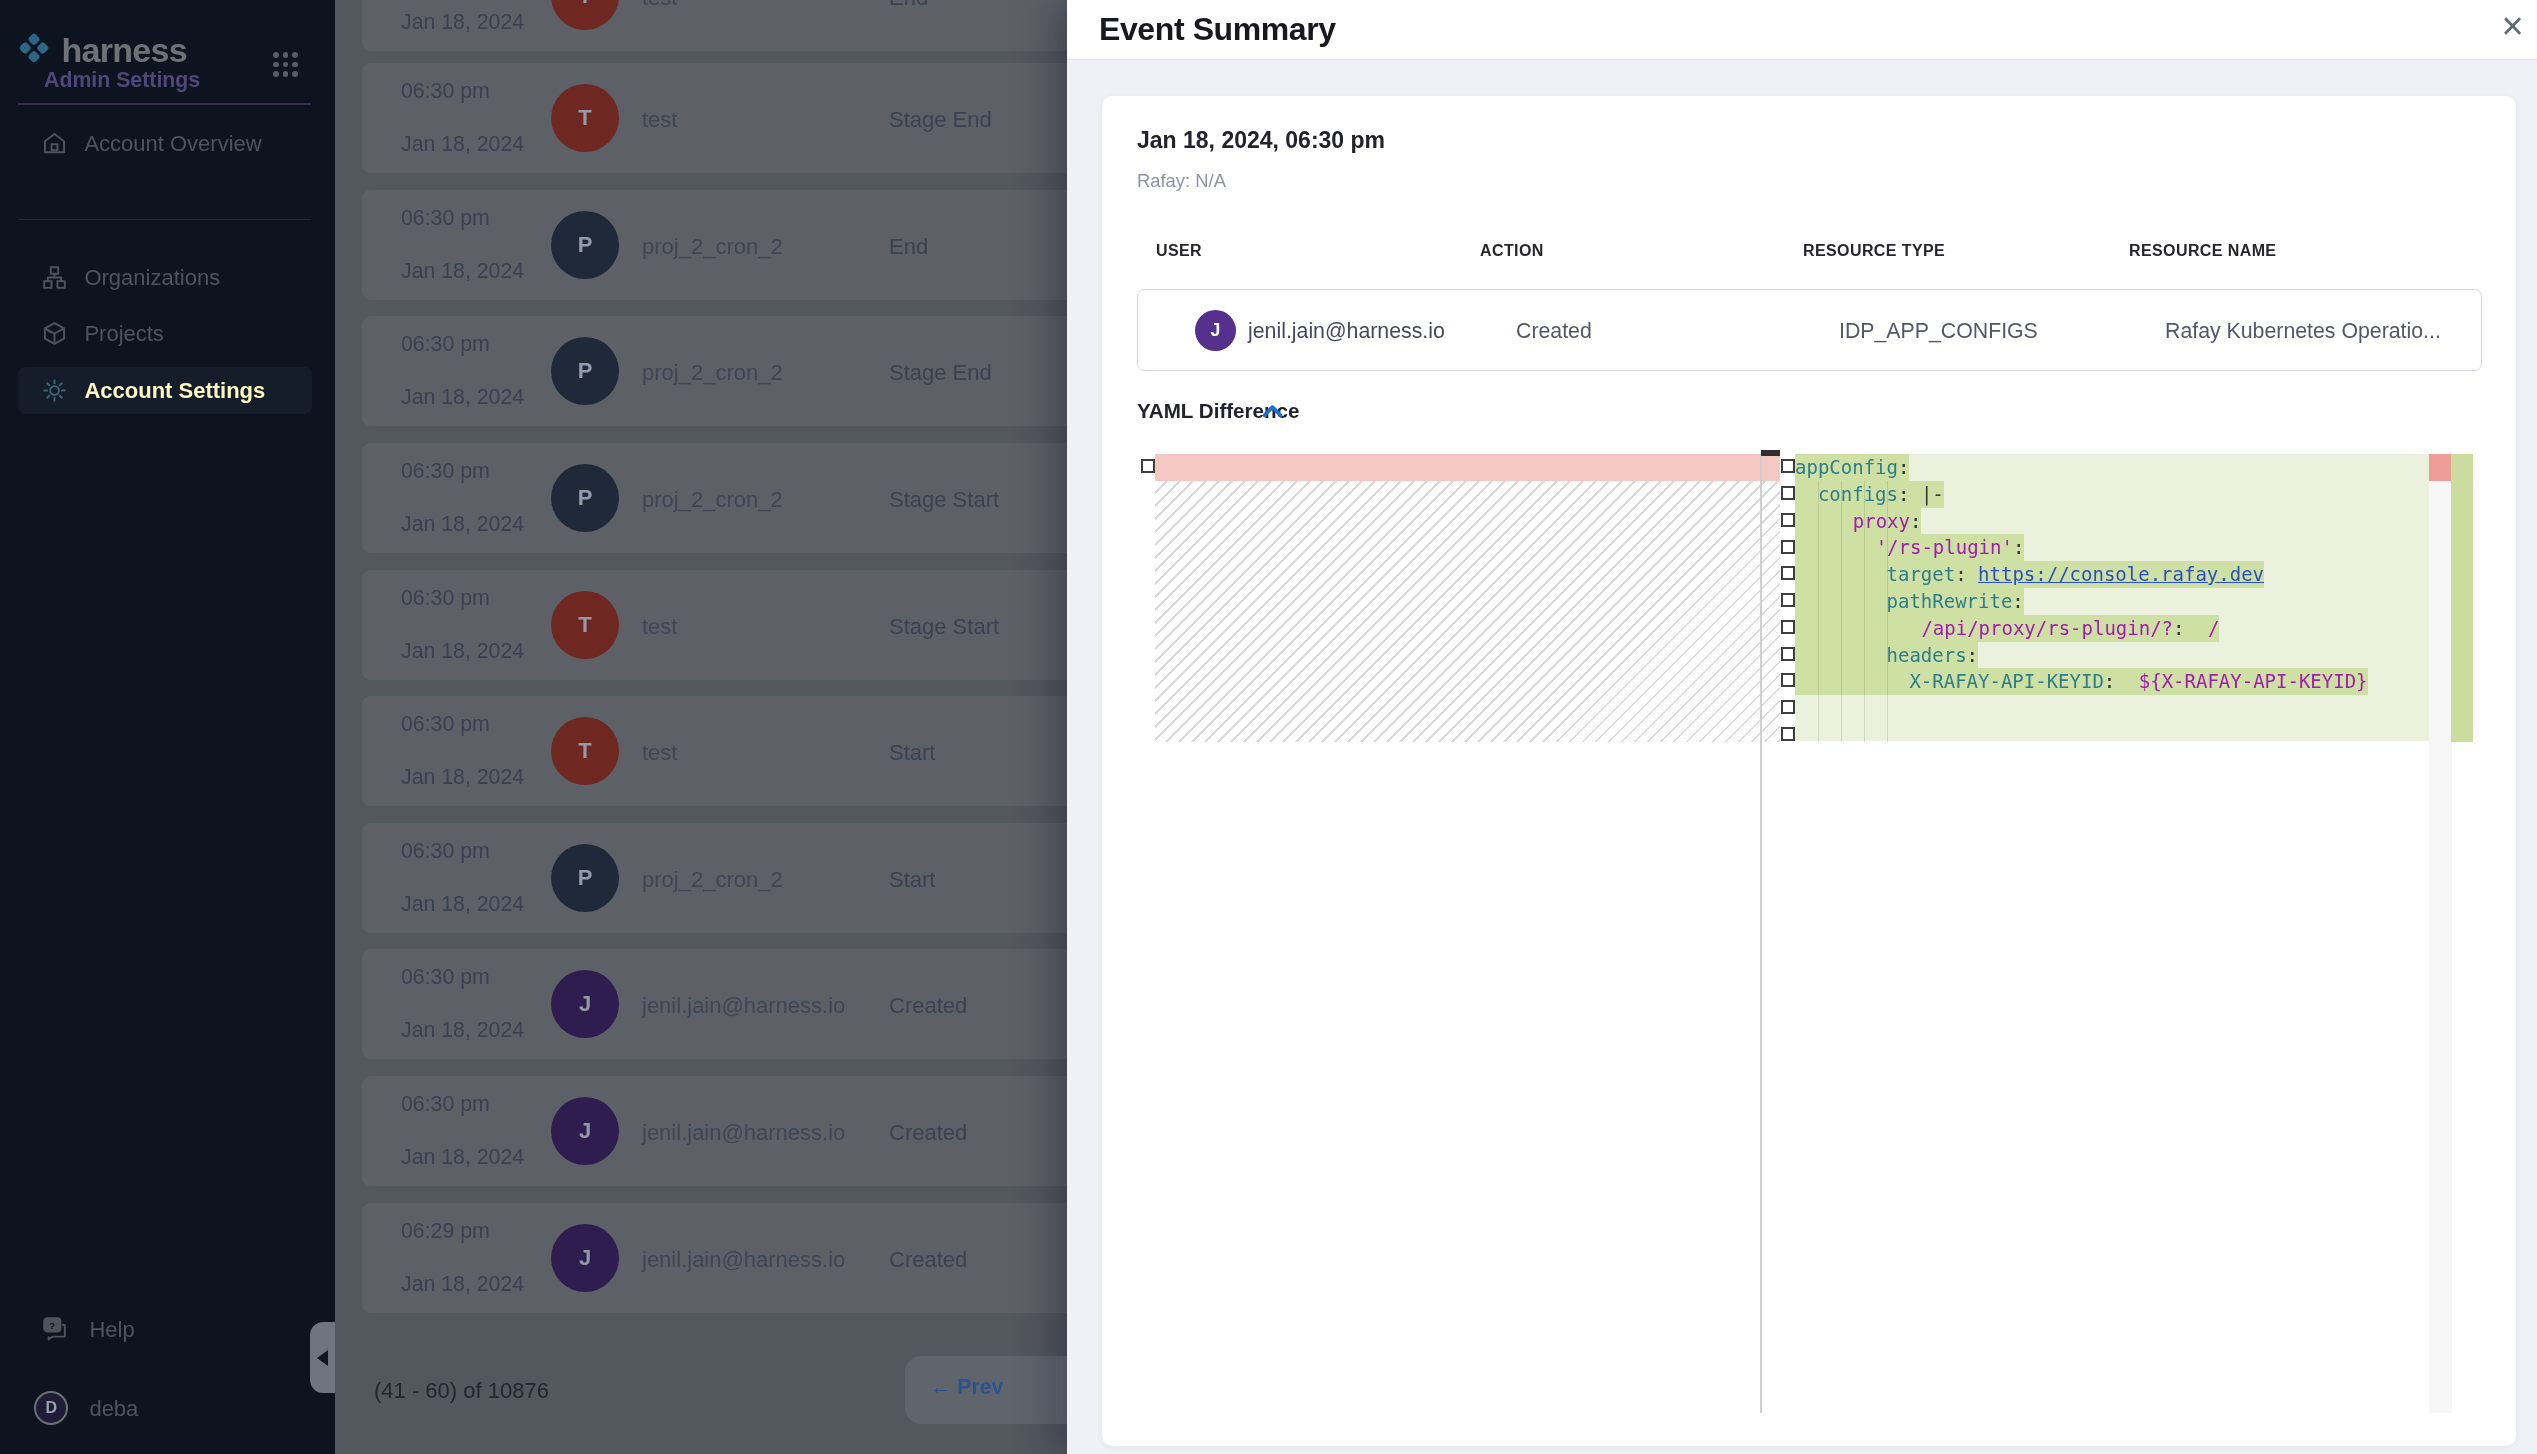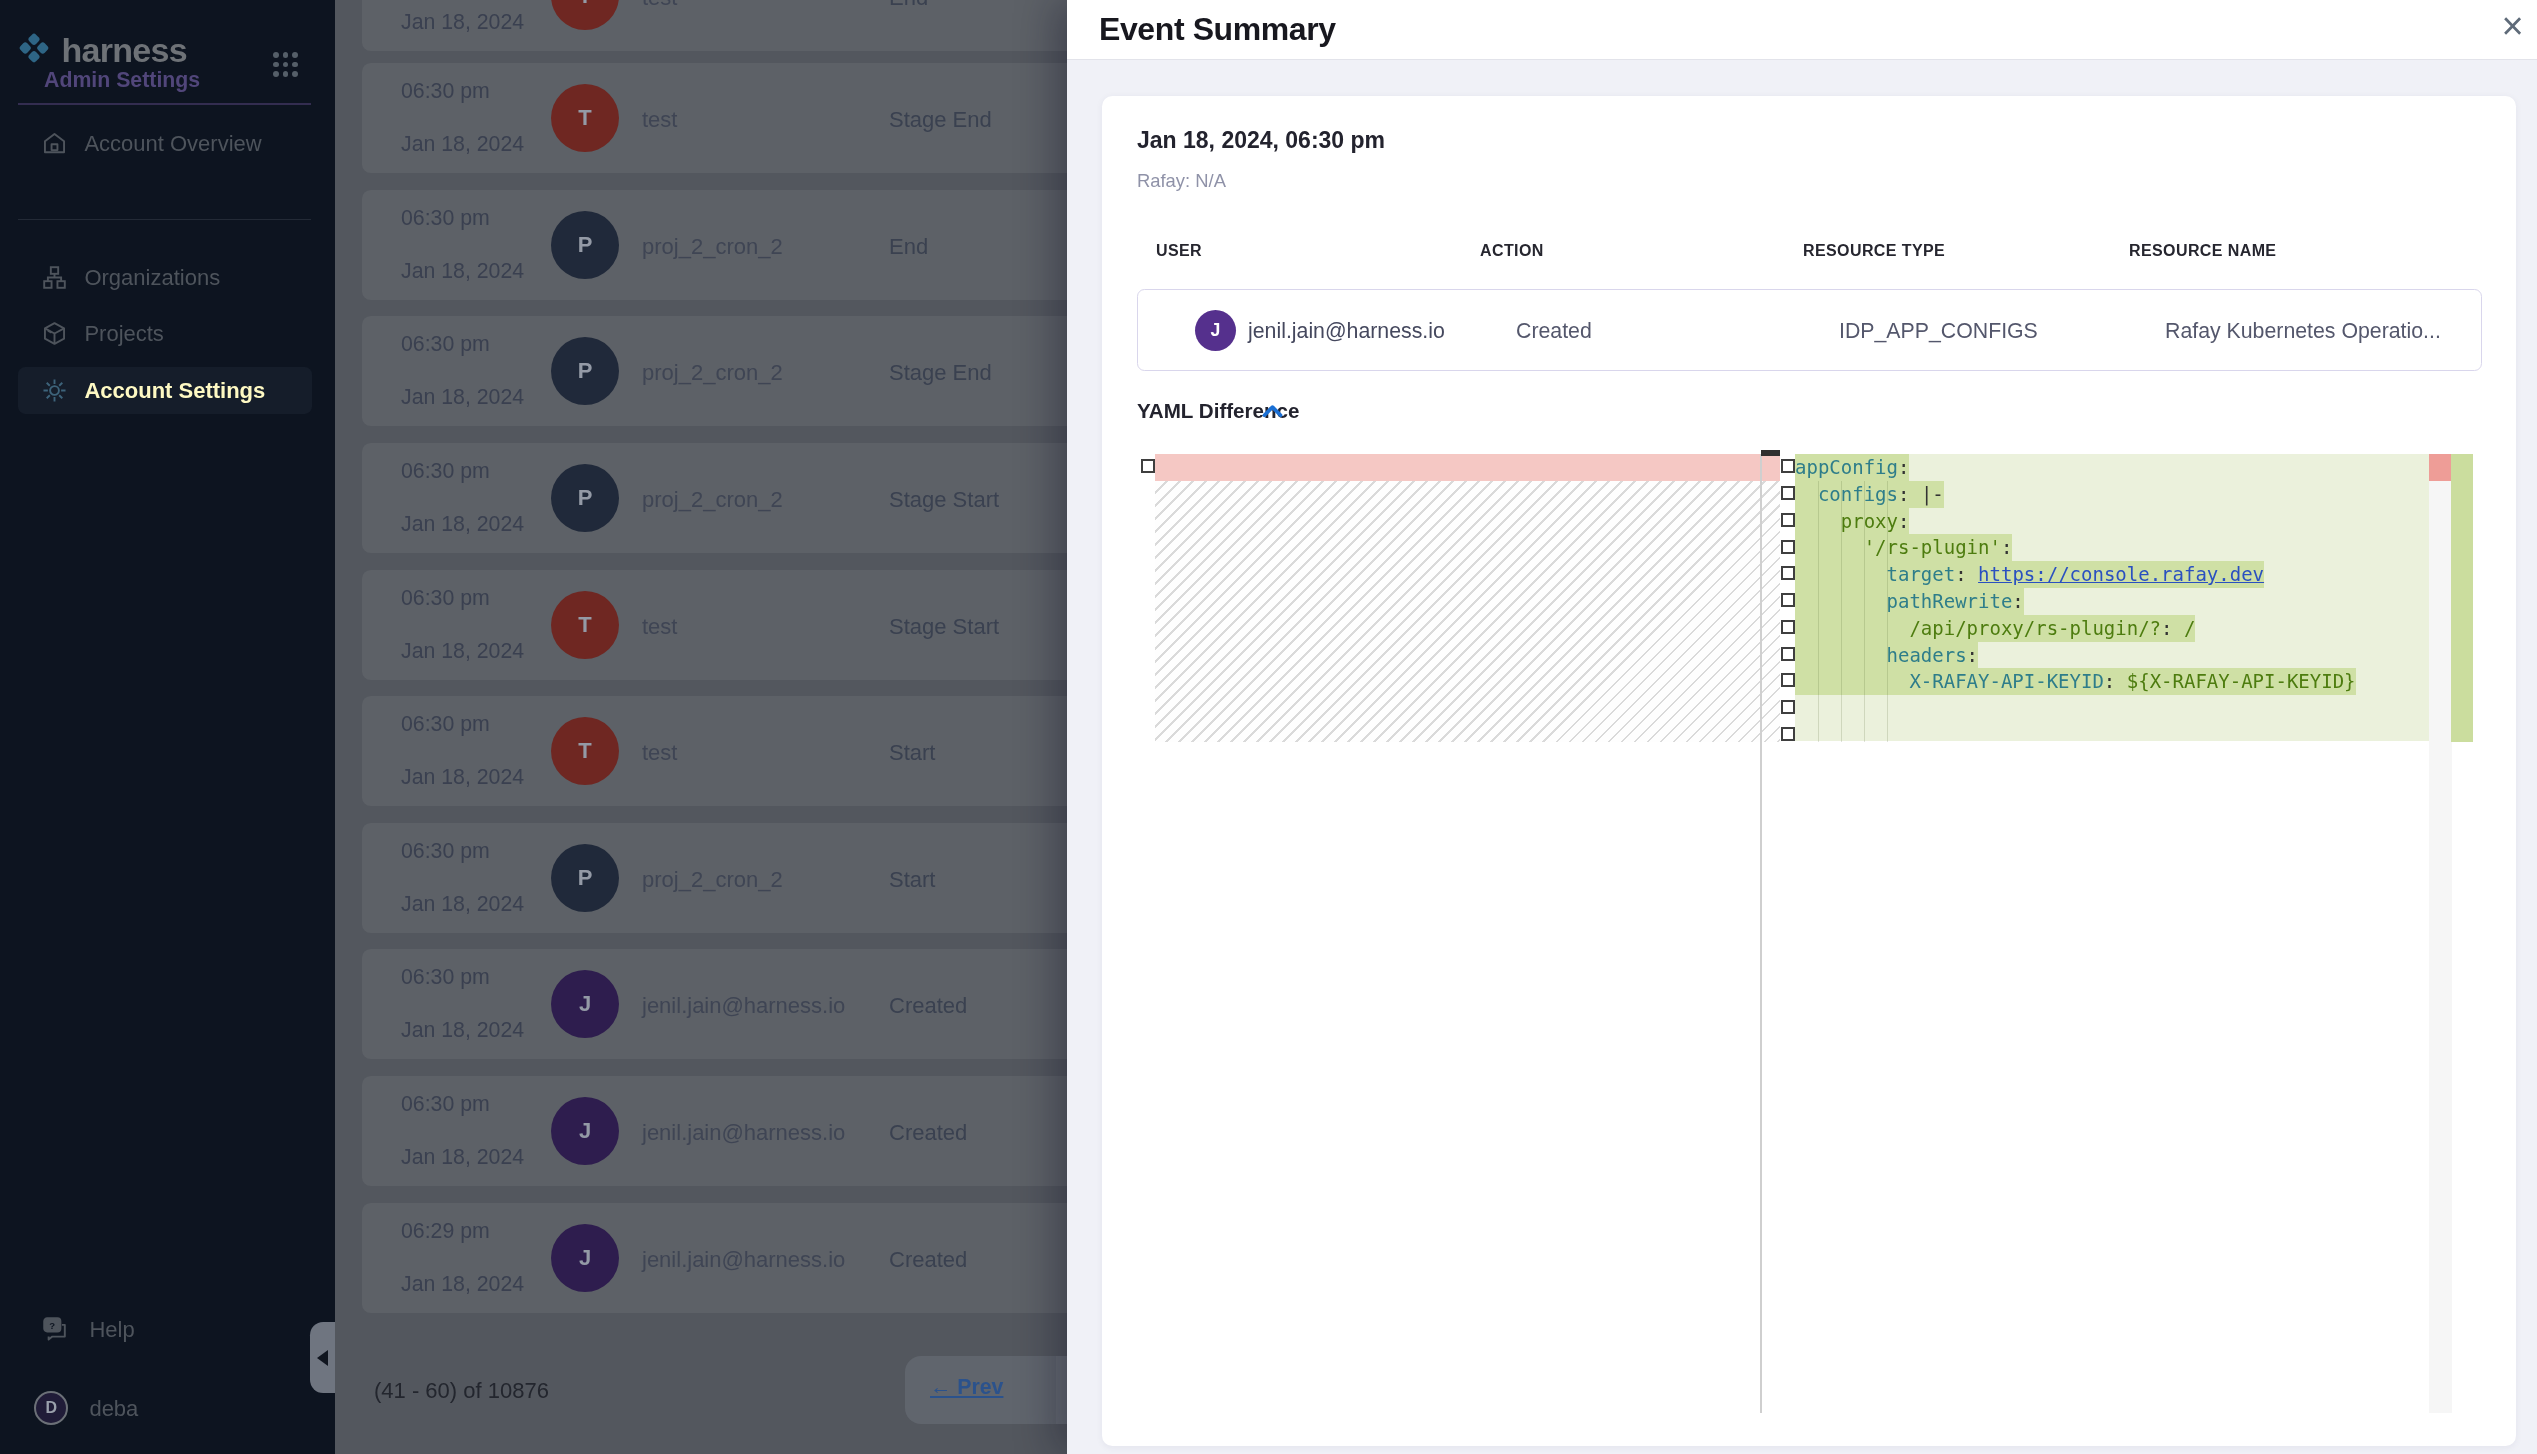--- a/index.html
+++ b/index.html
@@ -41,21 +41,21 @@
   .content{position:absolute;left:335px;top:0;right:0;bottom:0;background:#53575e;overflow:hidden;}
   .event-row{position:absolute;left:27px;width:2037px;height:110px;background:#5d6167;border-radius:8.8px;cursor:pointer;}
   .row-time{position:absolute;left:39px;top:16px;font-size:21.3px;color:#3a4050;}
   .row-date{position:absolute;left:39px;top:69px;font-size:21.3px;color:#3a4050;}
   .row-avatar{position:absolute;left:189px;top:21.3px;width:68px;height:68px;border-radius:50%;
               color:#949aa6;font-size:22px;font-weight:bold;text-align:center;line-height:68px;}
   .row-name{position:absolute;left:280px;top:44px;font-size:22px;color:#3f4554;}
   .row-action{position:absolute;left:527px;top:44px;font-size:22px;color:#3a4150;}
   .pagination-range{position:absolute;left:39px;top:1378px;font-size:22px;color:#23262e;}
   .pager{position:absolute;left:570px;top:1356px;width:309px;height:68px;background:#60656d;border-radius:16px;}
-  .pager-prev{position:absolute;left:25px;top:19px;font-size:21.3px;font-weight:600;color:#2b528c;cursor:pointer;text-decoration:underline;}
+  .pager-prev{position:absolute;left:25px;top:19px;font-size:21.3px;font-weight:600;color:#2b528c;cursor:pointer;}
   .pager-page{position:absolute;left:151px;top:0;width:66px;height:68px;background:#666b73;
               font-size:21.3px;font-weight:600;color:#2b528c;text-align:center;line-height:68px;cursor:pointer;}
 
   
   .drawer{position:absolute;left:1067px;top:0;width:1470px;height:1454px;background:#f0f1f7;
           box-shadow:-13.2px 0 37px rgba(15,15,35,0.35);}
   .drawer-header{position:absolute;left:0;top:0;right:0;height:59px;background:#ffffff;border-bottom:1.5px solid #e2e3ea;}
   .drawer-title{position:absolute;left:32px;top:11px;font-size:32px;font-weight:bold;color:#18181f;letter-spacing:-0.4px;}
   .drawer-close{position:absolute;left:1425px;top:7.4px;width:41px;height:41px;font-size:38px;color:#5f6b79;
                 text-align:center;line-height:38px;cursor:pointer;font-weight:400;}
@@ -84,21 +84,21 @@
   .split-thumb{position:absolute;left:621px;top:-4.4px;width:19px;height:6.6px;background:#2f2f2f;cursor:pointer;}
   .right-gutter{position:absolute;left:640px;top:0;width:15.5px;height:100%;background:#ffffff;}
   .gutter-square{position:absolute;left:0.7px;width:10.3px;height:10.3px;border:2.2px solid #3f3f3f;
                  box-sizing:content-box;background:#ffffff;}
   .right-pane{position:absolute;left:655px;top:0;width:634px;height:100%;background:#ffffff;overflow:hidden;}
   .code-line{position:absolute;left:0;width:100%;height:27px;background:#ebf1dc;}
   .code-chunk{display:inline-block;height:27px;background:#cfe0a5;
               font-family:"DejaVu Sans Mono","Liberation Mono",monospace;font-size:19px;
               line-height:27px;white-space:pre;color:#333333;}
   .seg-k{color:#2e7d8a;}
-  .seg-b{color:#4d7c0f;}
+  .seg-b{color:#a21caf;padding-left:12px;}
   .seg-l{color:#2a50c0;text-decoration:underline;cursor:pointer;}
   .seg-p{color:#333333;}
   .tail-strip{position:absolute;left:0;top:241px;width:100%;height:46px;background:#ebf1dc;}
   .guide{position:absolute;top:27px;width:0.7px;height:261px;background:rgba(60,80,30,0.16);}
   .ruler-track{position:absolute;left:1289px;top:0;width:23px;height:100%;background:#f6f6f6;}
   .ruler-red{position:absolute;left:0;top:0;width:100%;height:26.5px;background:#ee9d97;}
   .ruler-green{position:absolute;left:1311px;top:0;width:22px;height:288px;background:#cbdd9e;}
 
   svg{display:block;}
 </style>

